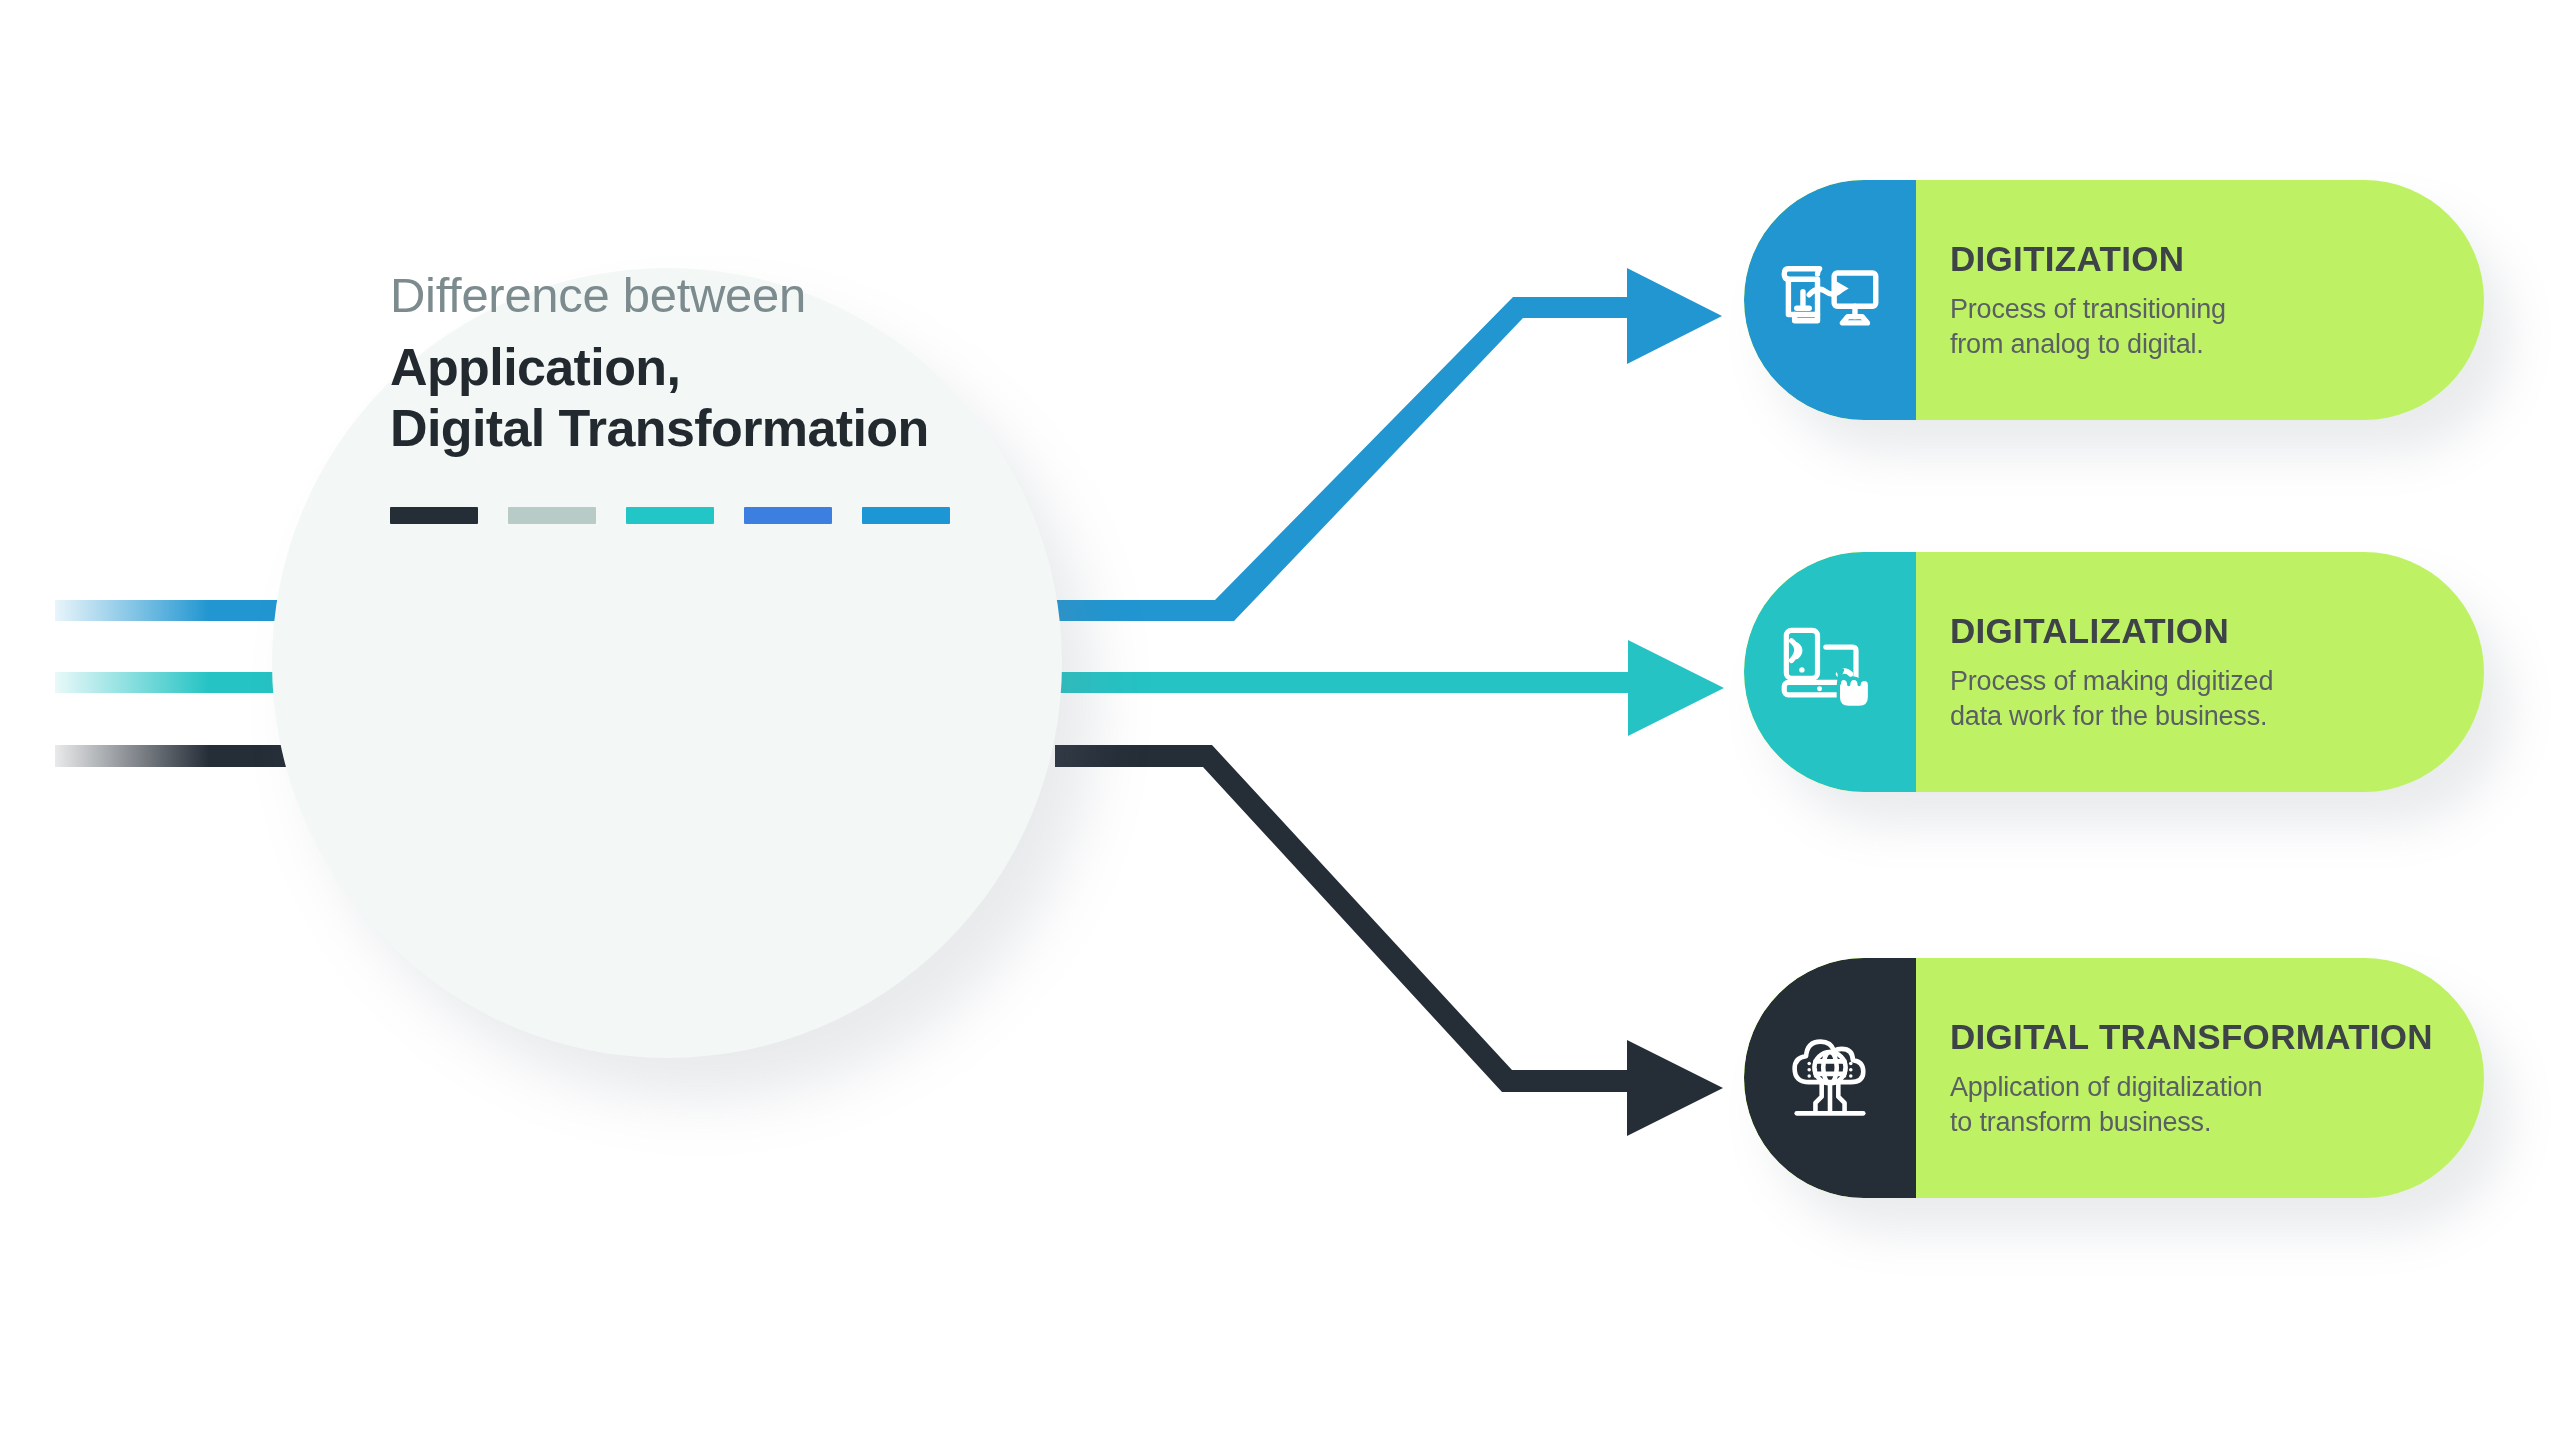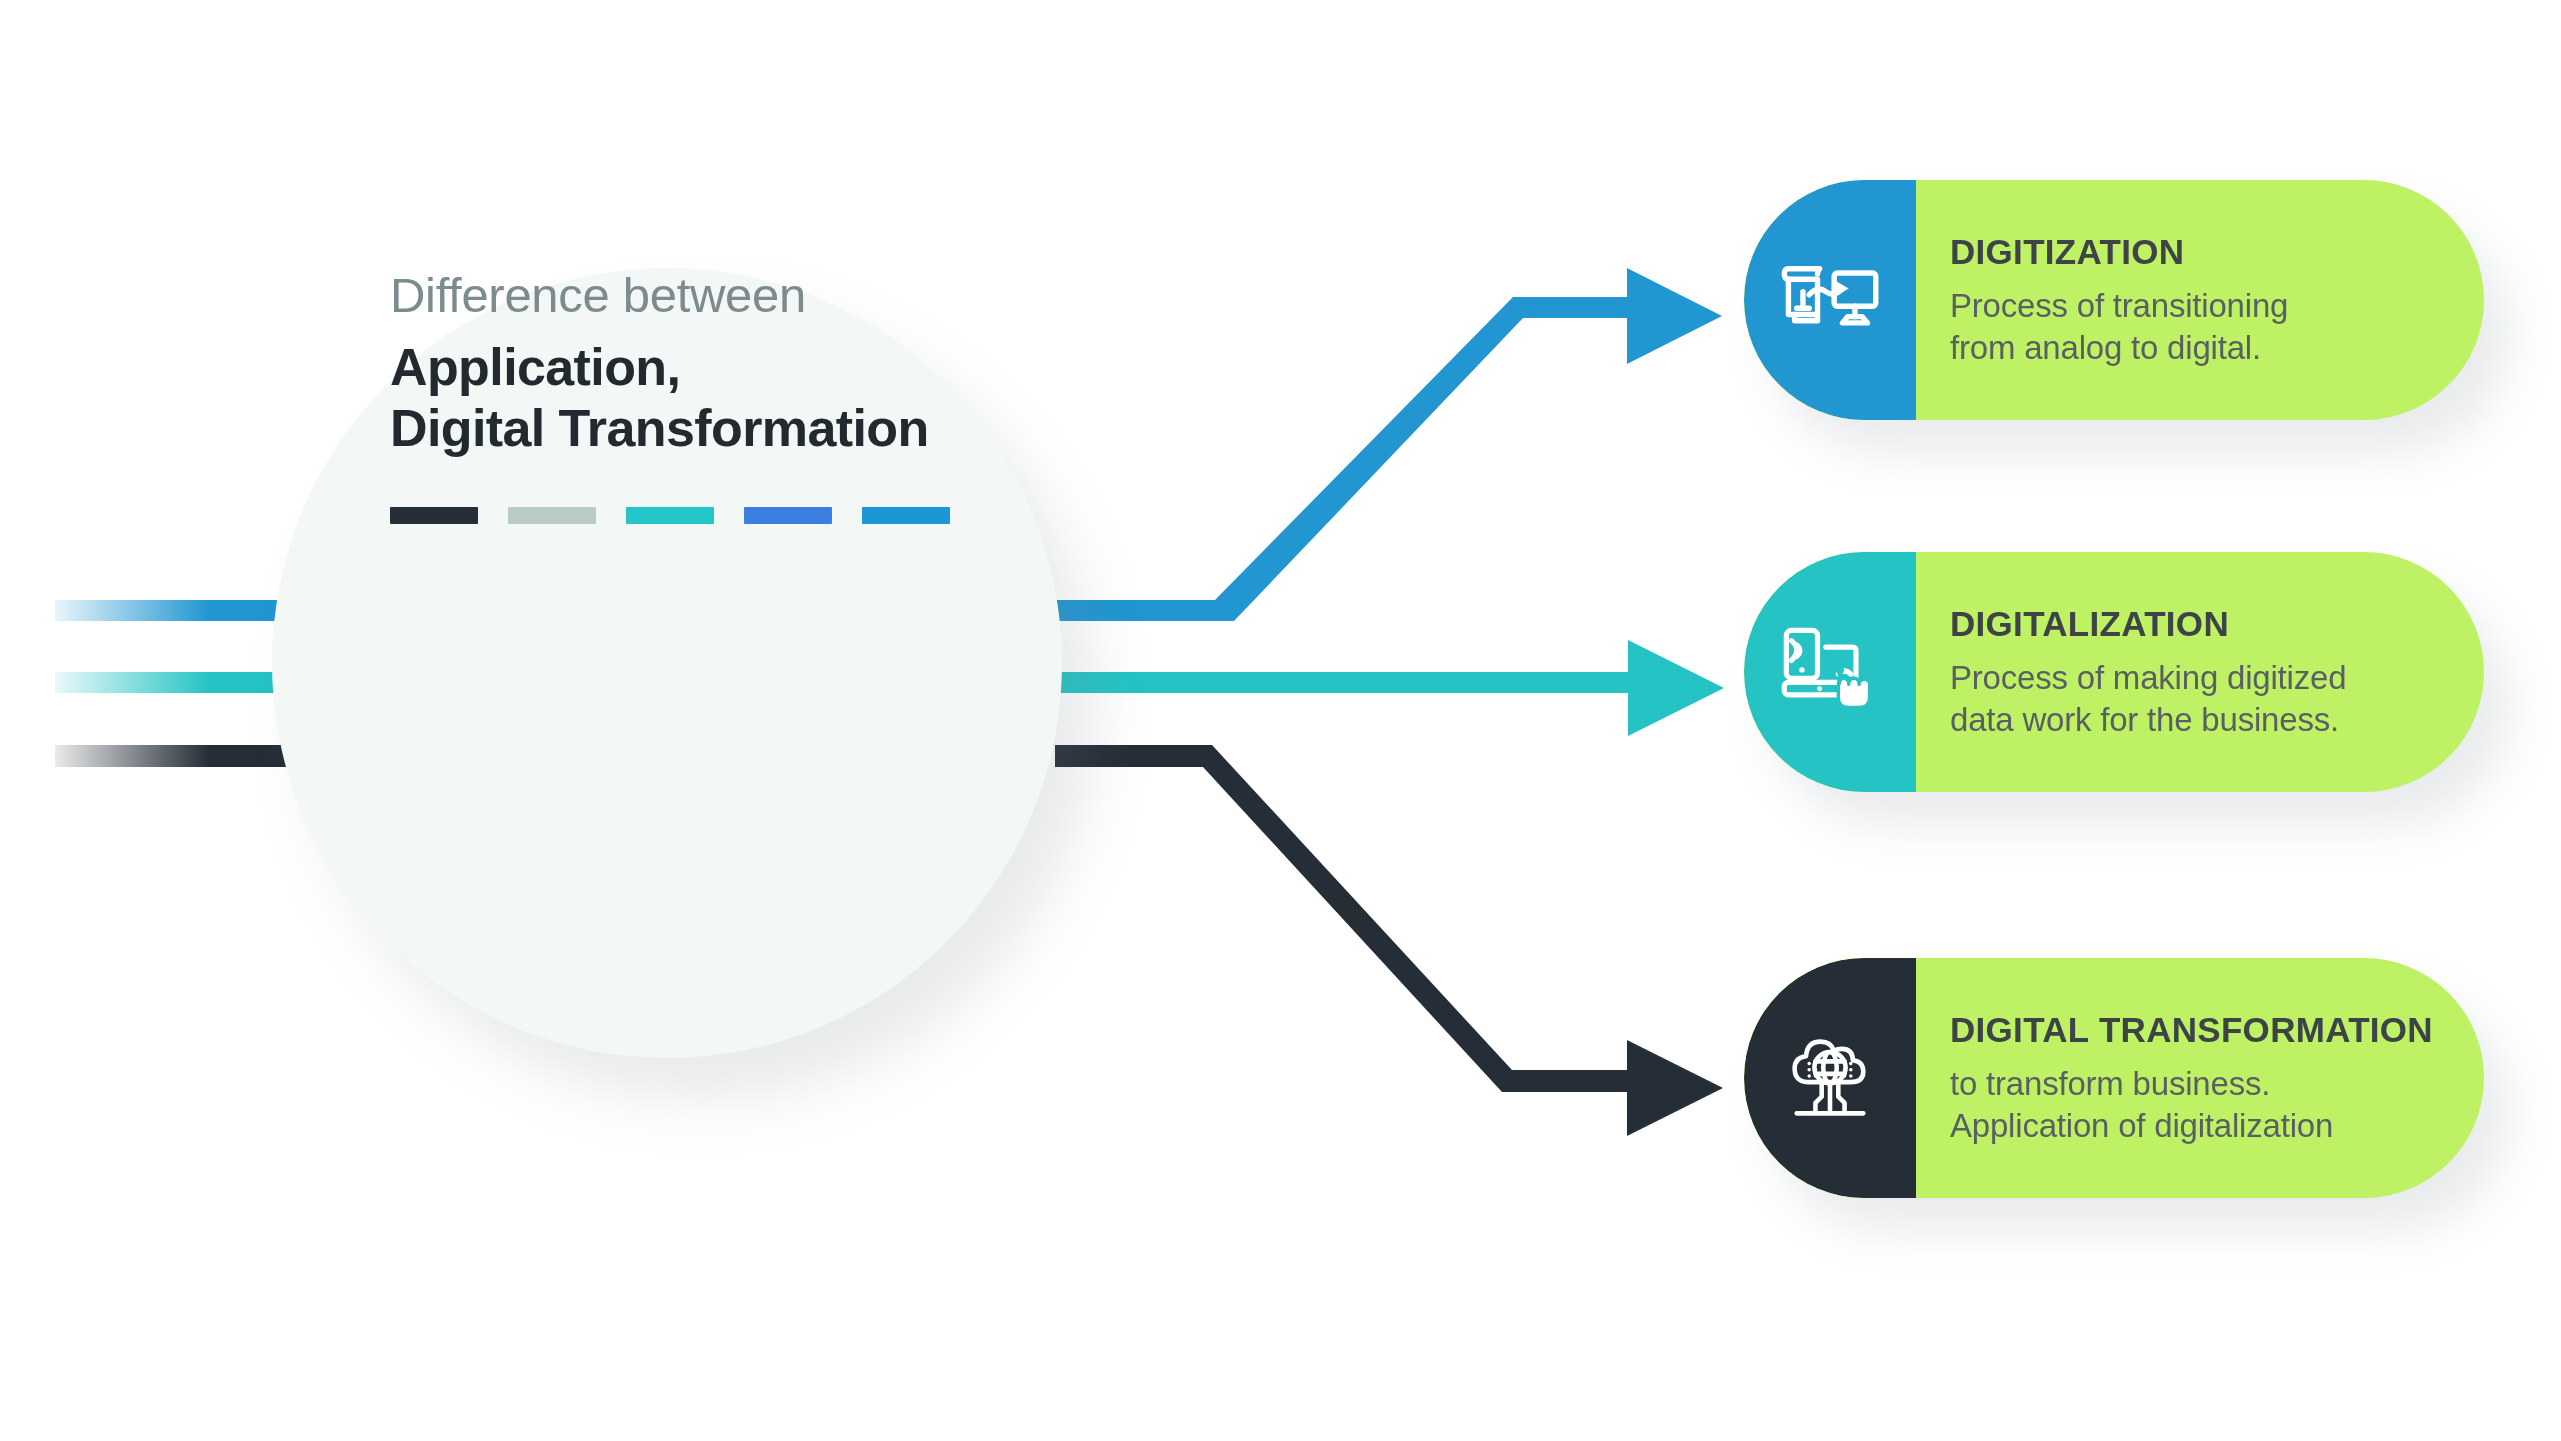--- a/index.html
+++ b/index.html
@@ -60,21 +60,21 @@
   .card-body {
     flex:1; display:flex; flex-direction:column;
     justify-content:center;
     padding:0 34px 0 34px;
   }
   .card-title {
     font-size:35px; font-weight:700; color:#3d4347;
     letter-spacing:0.3px; margin-bottom:13px;
   }
   .card-desc {
-    font-size:33px; line-height:1.26; color:#595f63; font-weight:400;
+    font-size:27px; line-height:1.26; color:#595f63; font-weight:400;
     letter-spacing:-0.2px;
   }
   .card-icon { width:104px; height:104px; display:block; }
 
   
   #card-digitization      { left:1744px; top:180px; }
   #card-digitalization    { left:1744px; top:552px; }
   #card-transformation    { left:1744px; top:958px; }
 </style>
 </head>
@@ -238,19 +238,19 @@
           <circle cx="64" cy="42" r="1.7"></circle>
             <circle cx="70" cy="42" r="1.7"></circle>
           <circle cx="64" cy="48" r="1.7"></circle>
             <circle cx="70" cy="48" r="1.7"></circle>
         </g>
       </svg>
     </div>
     <div class="card-body">
       <div class="card-title">DIGITAL TRANSFORMATION</div>
       <div class="card-desc">
+        <div>Application of digitalization</div>
         <div>to transform business.</div>
-        <div>Application of digitalization</div>
       </div>
     </div>
   </div>
 
 </div>
 
 </body></html>

